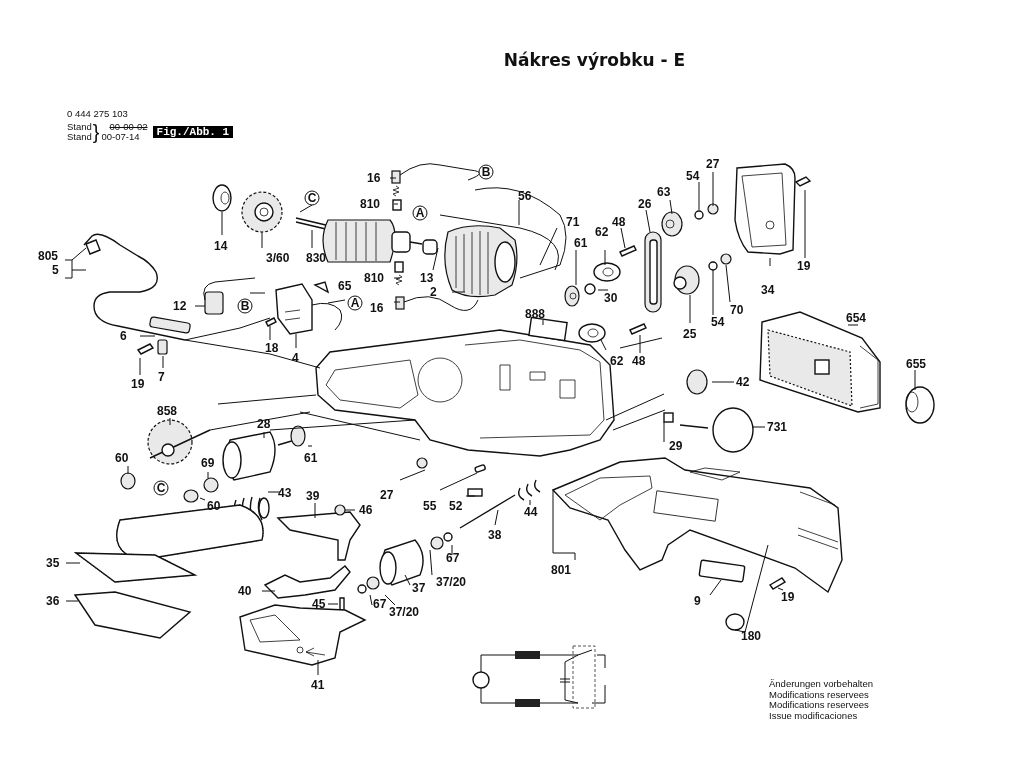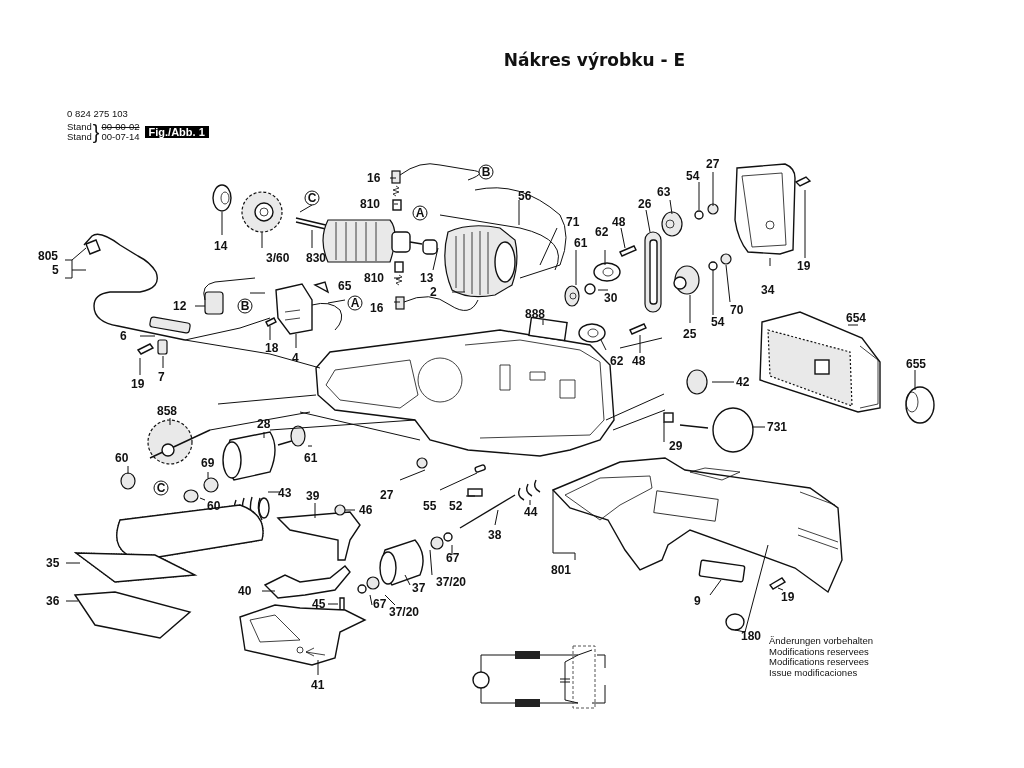--- a/index.html
+++ b/index.html
@@ -3,37 +3,37 @@
 <meta charset="utf-8">
 <style>
   html, body { margin:0; padding:0; background:#ffffff; }
   body { width:1024px; height:768px; position:relative; overflow:hidden; font-family:"Liberation Sans", sans-serif; color:#111; }
   #title { position:absolute; left:0; width:1189px; top:50px; text-align:center; font-family:"DejaVu Sans", sans-serif; font-weight:bold; font-size:17px; }
   #hdr { position:absolute; left:67px; top:109px; font-size:9.5px; line-height:10px; }
   #hdr .row { display:flex; align-items:center; }
   #hdr .stands { display:flex; }
   #hdr .brace { font-size:20px; line-height:20px; margin:0 2px 0 1px; transform:scaleY(1.05); }
   #hdr .dates div { line-height:10px; }
-  #hdr .strike { text-decoration:line-through; }
-  #fig { background:#000; color:#fff; font-weight:bold; font-size:11px; padding:1px 4px; margin-left:5px; }
-  #mods { position:absolute; left:769px; top:636px; font-size:9.5px; line-height:10.5px; }
+  #hdr .strike { text-decoration:line-through;margin-left:8px; }
+  #fig { background:#000; color:#fff; font-weight:bold; font-size:11px; padding:1px 4px; margin-left:5px;font-family:Liberation Mono, monospace; }
+  #mods { position:absolute; left:769px; top:679px; font-size:9.5px; line-height:10.5px; }
   svg#drawing { position:absolute; left:0; top:0; }
   .lbl { font-family:"Liberation Sans", sans-serif; font-weight:bold; font-size:12px; fill:#111; }
   .ln { stroke:#111; stroke-width:1; fill:none; }
   .part { stroke:#111; stroke-width:1.4; fill:#fff; }
   .partg { stroke:#111; stroke-width:1.2; fill:#e9e9e9; }
   .thin { stroke:#111; stroke-width:0.8; fill:none; }
 </style>
 </head>
 <body>
 
 <div id="title">Nákres výrobku - E</div>
 
 <div id="hdr">
-  <div>0 824 275 103</div>
+  <div>0 444 275 103</div>
   <div class="row" style="margin-top:3px;">
     <div class="stands">
       <div>
         <div>Stand</div>
         <div>Stand</div>
       </div>
       <span class="brace">}</span>
       <div class="dates">
         <div class="strike">00-00-02</div>
         <div>00-07-14</div>

